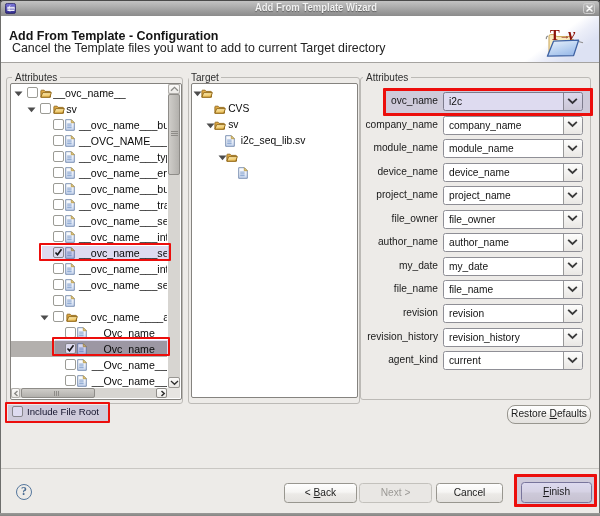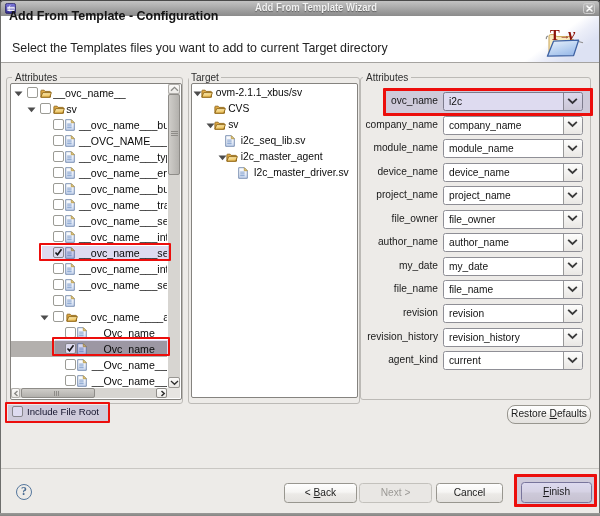--- a/index.html
+++ b/index.html
@@ -58,22 +58,22 @@
 <div class="ab" style="left:0;top:2px;width:600px;text-align:center;font-size:10px;font-weight:bold;
  color:#f2f2f2;text-shadow:0 1px 1px rgba(40,40,40,0.55);line-height:12px;transform:scaleX(0.95);transform-origin:300px 0;left:16px!important;">Add From Template Wizard</div>
 <div class="ab" style="left:583px;top:2.5px;width:12px;height:11px;border-radius:2.5px;
  border:1px solid #cdcdcd;background:linear-gradient(180deg,#bdbdbd,#969696);box-sizing:border-box;"></div>
 <svg class="ab" style="left:585.5px;top:5px" width="7" height="7" viewBox="0 0 7 7">
 <path d="M1 1 L6 6 M6 1 L1 6" stroke="#fbfbfb" stroke-width="1.5" stroke-linecap="round"></path>
   </svg>
 <div class="ab" style="left:1px;top:16px;width:598px;height:46px;background:#ffffff;border-bottom:1px solid #a5a3a0;"></div>
 <div class="ab" style="right:1px;top:16px;width:90px;height:46px;
  background:linear-gradient(143deg,rgba(223,227,244,0) 50%,rgba(223,227,244,0.6) 62%,#dde2f3 77%);"></div>
-<div class="ab" style="left:9px;top:9px;font-size:12.5px;font-weight:bold;color:#141414;">Add From Template - Configuration</div>
-<div class="ab" style="left:12px;top:41px;font-size:12.4px;color:#232323;">Select the Templates files you want to add to current Target directory</div>
+<div class="ab" style="left:9px;top:29px;font-size:12.5px;font-weight:bold;color:#141414;">Add From Template - Configuration</div>
+<div class="ab" style="left:12px;top:41px;font-size:12.4px;color:#232323;">Cancel the Template files you want to add to current Target directory</div>
 <svg class="ab" style="left:544px;top:26px" width="42" height="36" viewBox="0 0 42 36">
 <path d="M4 10 q-2.2 0.8 -1.6 3.2" stroke="#8f8f8f" stroke-width="1.1" fill="none"></path>
 <path d="M34.5 15.5 l4.5 1.2" stroke="#8f8f8f" stroke-width="1.1" fill="none"></path>
 <path d="M5 29 L5 10.2 Q5 8.6 6.6 8.6 L11 8.6 L12.6 10.6 L27.5 10.6 L27.5 13.5 L29.5 13.5 L29.5 29 Z" fill="#f9ecc0" stroke="#c9a354" stroke-width="1"></path>
 <path d="M9.5 15.2 L34.6 14.2 L29.6 29.6 L3.4 30.2 Z" fill="url(#gtv)" stroke="#3e62a4" stroke-width="1.3" stroke-linejoin="round"></path>
 <text x="6" y="14" font-family="Liberation Serif" font-weight="bold" font-size="14.5" fill="#8c1208">T</text>
 <text x="15.5" y="12.8" font-family="Liberation Sans" font-weight="bold" font-size="11" fill="#8c1208">→</text>
 <text x="24" y="14" font-family="Liberation Serif" font-weight="bold" font-style="italic" font-size="16" fill="#8c1208">ν</text>
 </svg>
 <div class="grp" style="left:6px;top:77px;width:175px;height:325px;">
@@ -271,21 +271,20 @@
   </div>
 <div class="treebox" style="left:191px;top:83px;width:165px;height:313px;"></div>
 <div class="ab" style="left:192px;top:84px;width:163px;height:311px;overflow:hidden;z-index:2;">
 <svg class="ab" style="left:1px;top:7px" width="9" height="6" viewBox="0 0 9 6">
       <path d="M0.5 0.5 L8.5 0.5 L4.5 5.2 Z" fill="#4d4d4d"></path>
     </svg>
 <svg class="ab" style="left:9px;top:4px" width="12" height="11" viewBox="0 0 12 11">
       <path d="M0.9 9.2 L0.9 2.9 Q0.9 2.2 1.6 2.2 L4.1 2.2 L5.1 3.4 L9.9 3.4 Q10.5 3.4 10.5 4.1 L10.5 9.2 Z" fill="#e2aa44" stroke="#906618" stroke-width="0.9"></path>
       <path d="M0.9 9.2 L2.7 4.6 L11.4 4.6 L9.7 9.2 Z" fill="url(#gfold)" stroke="#906618" stroke-width="0.9" stroke-linejoin="round"></path>
     </svg>
-<span class="tx" style="left:23.69999999999999px;top:1px;">ovm-2.1.1_xbus/sv</span>
 <svg class="ab" style="left:21.5px;top:20px" width="12" height="11" viewBox="0 0 12 11">
       <path d="M0.9 9.2 L0.9 2.9 Q0.9 2.2 1.6 2.2 L4.1 2.2 L5.1 3.4 L9.9 3.4 Q10.5 3.4 10.5 4.1 L10.5 9.2 Z" fill="#e2aa44" stroke="#906618" stroke-width="0.9"></path>
       <path d="M0.9 9.2 L2.7 4.6 L11.4 4.6 L9.7 9.2 Z" fill="url(#gfold)" stroke="#906618" stroke-width="0.9" stroke-linejoin="round"></path>
     </svg>
 <span class="tx" style="left:36.19999999999999px;top:17px;">CVS</span>
 <svg class="ab" style="left:13.5px;top:39px" width="9" height="6" viewBox="0 0 9 6">
       <path d="M0.5 0.5 L8.5 0.5 L4.5 5.2 Z" fill="#4d4d4d"></path>
     </svg>
 <svg class="ab" style="left:21.5px;top:36px" width="12" height="11" viewBox="0 0 12 11">
       <path d="M0.9 9.2 L0.9 2.9 Q0.9 2.2 1.6 2.2 L4.1 2.2 L5.1 3.4 L9.9 3.4 Q10.5 3.4 10.5 4.1 L10.5 9.2 Z" fill="#e2aa44" stroke="#906618" stroke-width="0.9"></path>
@@ -298,27 +297,25 @@
       <path d="M2.2 5.1 h4.4 M2.2 6.9 h4.4 M2.2 8.7 h4.4" stroke="#7b9bca" stroke-width="0.9"></path>
     </svg>
 <span class="tx" style="left:48.69999999999999px;top:49px;">i2c_seq_lib.sv</span>
 <svg class="ab" style="left:26px;top:71px" width="9" height="6" viewBox="0 0 9 6">
       <path d="M0.5 0.5 L8.5 0.5 L4.5 5.2 Z" fill="#4d4d4d"></path>
     </svg>
 <svg class="ab" style="left:34px;top:68px" width="12" height="11" viewBox="0 0 12 11">
       <path d="M0.9 9.2 L0.9 2.9 Q0.9 2.2 1.6 2.2 L4.1 2.2 L5.1 3.4 L9.9 3.4 Q10.5 3.4 10.5 4.1 L10.5 9.2 Z" fill="#e2aa44" stroke="#906618" stroke-width="0.9"></path>
       <path d="M0.9 9.2 L2.7 4.6 L11.4 4.6 L9.7 9.2 Z" fill="url(#gfold)" stroke="#906618" stroke-width="0.9" stroke-linejoin="round"></path>
     </svg>
-<span class="tx" style="left:48.69999999999999px;top:65px;">i2c_master_agent</span>
 <svg class="ab" style="left:45.5px;top:83px" width="10" height="12" viewBox="0 0 10 12">
       <path d="M0.7 0.7 L6.3 0.7 L9.3 3.7 L9.3 11.3 L0.7 11.3 Z" fill="url(#gfile)" stroke="#7188ad" stroke-width="0.9"></path>
       <path d="M6.3 0.7 L6.3 3.7 L9.3 3.7 Z" fill="#ecd28c" stroke="#b39440" stroke-width="0.8"></path>
       <path d="M2.2 5.1 h4.4 M2.2 6.9 h4.4 M2.2 8.7 h4.4" stroke="#7b9bca" stroke-width="0.9"></path>
     </svg>
-<span class="tx" style="left:61.69999999999999px;top:81px;">I2c_master_driver.sv</span>
 </div>
 <div class="grp" style="left:360px;top:77px;width:229px;height:321px;">
     <span class="glabel" style="left:2px">Attributes</span>
   </div>
 <span class="albl" style="left:348px;top:92.0px;">ovc_name</span>
 <div class="combo" style="left:443px;top:92.0px;width:138px;">
     <span class="combotx">i2c</span>
     <span class="combobtn"></span>
   </div>
 <svg class="ab" style="left:566.5px;top:97.5px" width="11" height="7" viewBox="0 0 11 7">

